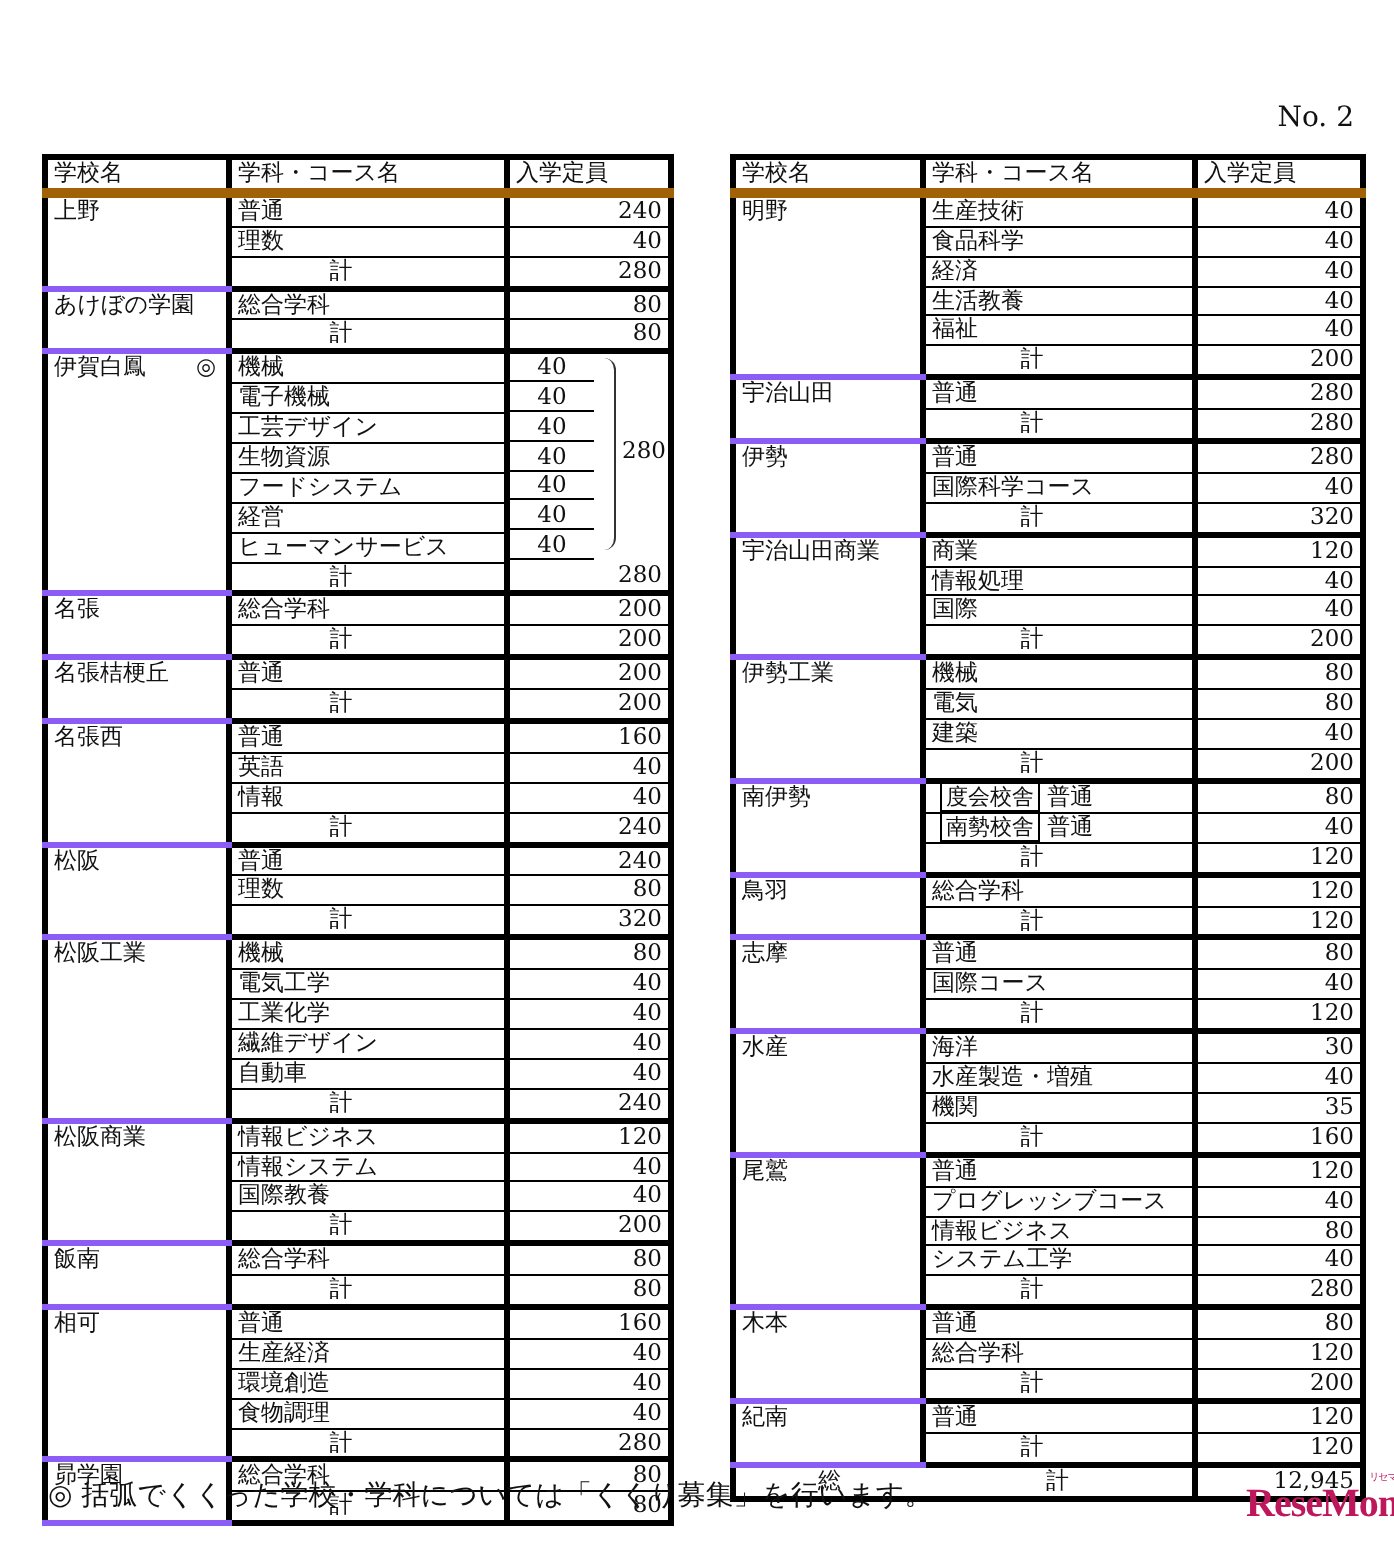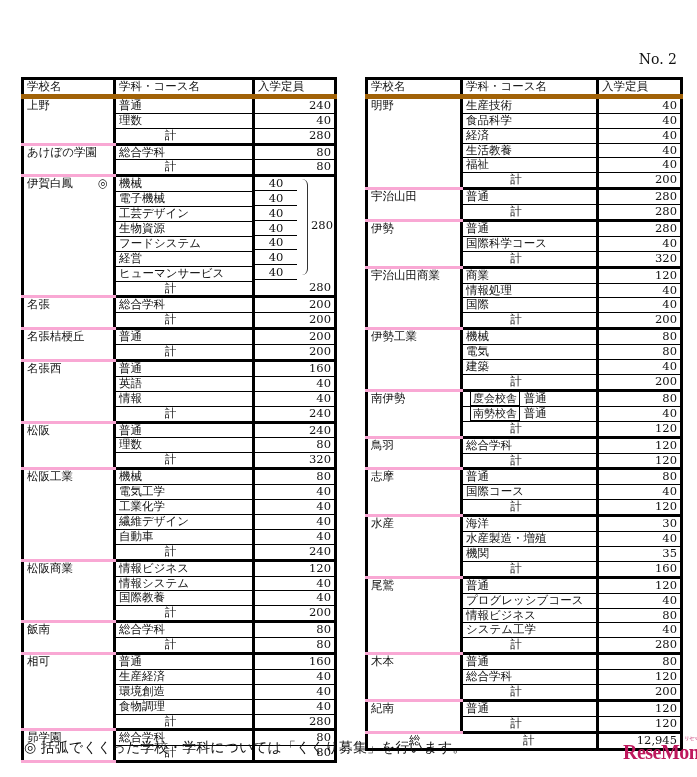--- a/index.html
+++ b/index.html
@@ -6,21 +6,21 @@
   body { width:697px; height:777px; position:relative; overflow:hidden;
          font-family: "DejaVu Serif", "Liberation Serif", serif; color:#111; }
   .pageno { position:absolute; right:20px; top:51px; font-size:14px; }
   table.t { position:absolute; border-collapse:collapse; table-layout:fixed;
             border:3px solid #000; font-size:11.5px; }
   table.t td { height:13.9px; padding:0 3px; line-height:13px; white-space:nowrap;
                overflow:visible; border-left:3px solid #000; border-right:3px solid #000;
                border-bottom:1.5px solid #000; vertical-align:top; }
   table.t tr.head td { border-bottom:5px solid #a16207; }
   table.t tr.grpend td { border-bottom:3px solid #000; }
-  table.t td.school { border-bottom:3px solid #f9a8d4; }
+  table.t td.school { border-bottom:3px solid #8b5cf6; }
   table.t td.num { text-align:right; }
   table.t td.sum { text-align:center; padding-right:30px; }
   .left { left:21px; top:77px; width:313px; }
   .right { left:365px; top:77px; width:315px; }
   .mark { float:right; margin-right:2px; }
   .campus { font-size:11px; display:inline-block; border:1px solid #000; border-top:none; padding:0 2px; margin-left:4px; }
   .igacell { position:relative; padding:0 !important; }
   .igav { width:42px; text-align:center; border-bottom:1.5px solid #000; }
   .brace { position:absolute; left:46px; top:2px; width:6px; height:96px;
            border-right:1px solid #333; border-radius:0 6px 6px 0; }

